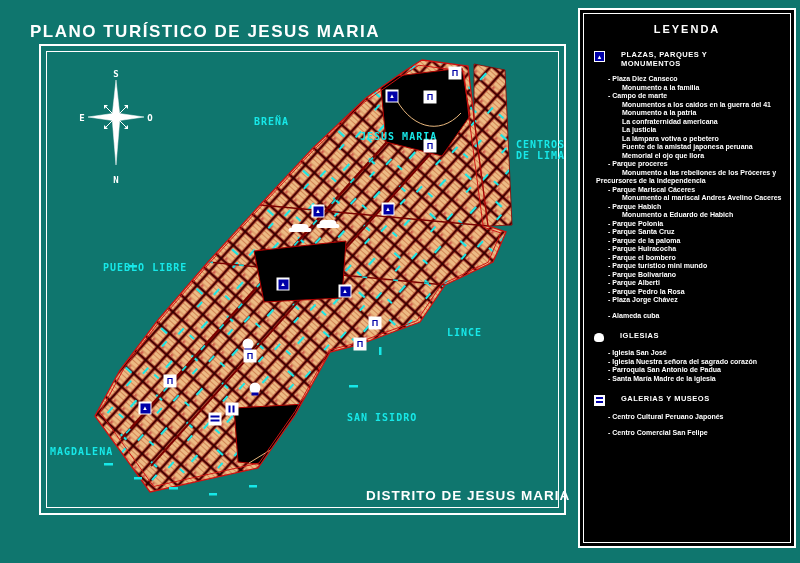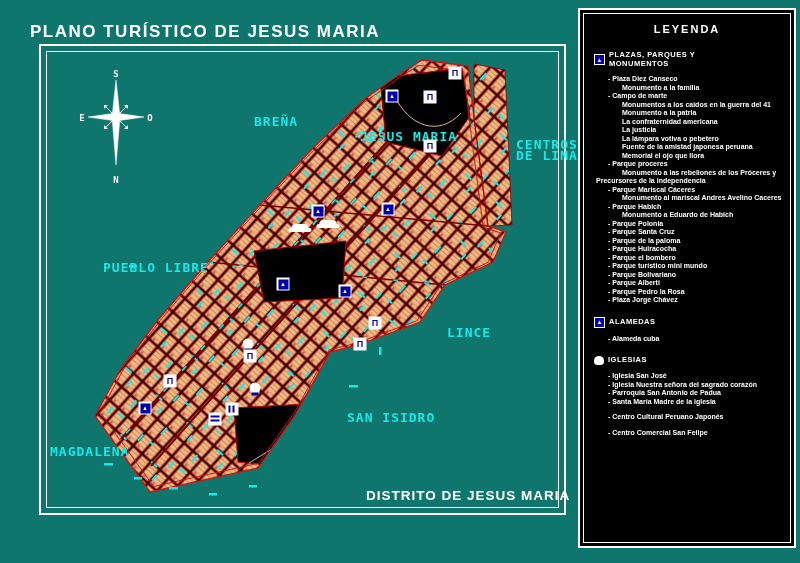--- a/index.html
+++ b/index.html
@@ -9,21 +9,21 @@
   .map-title{position:absolute;left:30px;top:22px;color:#fff;font-weight:bold;
              font-size:17px;letter-spacing:1.5px;white-space:nowrap;}
   
   .frame-outer{position:absolute;left:39px;top:44px;width:527px;height:471px;
                border:2px solid #fff;box-sizing:border-box;}
   .frame-inner{position:absolute;left:5px;top:5px;right:5px;bottom:5px;
                border:1px solid #fff;}
   .map-svg{position:absolute;left:49px;top:55px;}
   
   .maplabel{position:absolute;color:#17e8e8;font-family:"DejaVu Sans Mono",monospace;
-            font-weight:bold;font-size:13px;letter-spacing:1px;white-space:pre;line-height:11px;}
+            font-weight:bold;font-size:10px;letter-spacing:1px;white-space:pre;line-height:11px;}
   
   .map-subtitle{position:absolute;left:366px;top:488px;color:#fff;font-weight:bold;
                 font-size:13.5px;letter-spacing:1px;white-space:nowrap;}
   
   .mapico{position:absolute;width:13px;height:13px;transform:translate(-50%,-50%);
           background:#fff;box-sizing:border-box;}
   .mapico.park::after,.mapico.alameda::after{content:"";position:absolute;inset:1.5px;background:#0000a8;}
   .mapico.park::before,.mapico.alameda::before{content:"▲";position:absolute;z-index:1;left:50%;top:50%;
           transform:translate(-50%,-55%);color:#fff;font-size:6px;line-height:6px;}
   .mapico.church::after{content:"Π";display:block;text-align:center;color:#0000a8;
@@ -37,21 +37,21 @@
   .mapico.cloud{width:17px;height:8px;background:#fff;border-radius:5px;
           box-shadow:-5px 2px 0 -2px #fff,5px 2px 0 -2px #fff;}
   
   .legend{position:absolute;left:578px;top:8px;width:218px;height:540px;
           border:2px solid #fff;box-sizing:border-box;background:#000;}
   .legend-inner{position:absolute;left:3px;top:3px;right:3px;bottom:3px;
           border:1px solid #fff;overflow:hidden;}
   .legend-title{color:#fff;font-weight:bold;font-size:11px;letter-spacing:2px;
           text-align:center;margin-top:9px;}
   .legend-body{padding:4px 8px 0 10px;color:#fff;font-size:7px;font-weight:bold;line-height:8.5px;}
-  .lsec{display:flex;align-items:center;gap:4px;margin-top:11px;}
+  .lsec{display:flex;align-items:flex-start;gap:16px;margin-top:11px;}
   .lsec-title{font-size:7.5px;letter-spacing:.5px;line-height:9px;max-width:130px;}
   .li{color:#fff;}
   .li.lvl1{padding-left:2px;text-indent:12px;}
   .li.lvl2{padding-left:2px;text-indent:26px;}
   .li.first{margin-top:7px;}
   .lico{width:11px;height:11px;flex:none;position:relative;box-sizing:border-box;margin-top:1px;}
   .lico.park,.lico.alameda{background:#0000a8;border:1px solid #fff;}
   .lico.park::after,.lico.alameda::after{content:"▲";position:absolute;left:50%;top:50%;
           transform:translate(-50%,-55%);color:#fff;font-size:6px;line-height:6px;}
   .lico.church{background:#fff;width:10px;height:9px;border-radius:50% 50% 35% 35%;margin-top:2px;}
@@ -202,32 +202,32 @@
           <div class="li lvl1">- Parque Polonia</div>
           <div class="li lvl1">- Parque Santa Cruz</div>
           <div class="li lvl1">- Parque de la paloma</div>
           <div class="li lvl1">- Parque Huiracocha</div>
           <div class="li lvl1">- Parque el bombero</div>
           <div class="li lvl1">- Parque turístico mini mundo</div>
           <div class="li lvl1">- Parque Bolivariano</div>
           <div class="li lvl1">- Parque Alberti</div>
           <div class="li lvl1">- Parque Pedro la Rosa</div>
           <div class="li lvl1">- Plaza Jorge Chávez</div>
-          <div class="lsec">
-            <span class="lico alameda"></span>
-            <div class="lsec-title">ALAMEDAS</div>
-          </div>
           <div class="li lvl1 first">- Alameda cuba</div>
           <div class="lsec">
             <span class="lico church"></span>
             <div class="lsec-title">IGLESIAS</div>
           </div>
           <div class="li lvl1 first">- Iglesia San José</div>
           <div class="li lvl1">- Iglesia Nuestra señora del sagrado corazón</div>
           <div class="li lvl1">- Parroquia San Antonio de Padua</div>
           <div class="li lvl1">- Santa María Madre de la iglesia</div>
+          <div class="lsec">
+            <span class="lico museum"></span>
+            <div class="lsec-title">GALERIAS Y MUSEOS</div>
+          </div>
           <div class="li lvl1 first">- Centro Cultural Peruano Japonés</div>
           <div class="li lvl1 first">- Centro Comercial San Felipe</div>
         </div>
     </div>
   </div>
 
 </div>
 
 </body></html>

